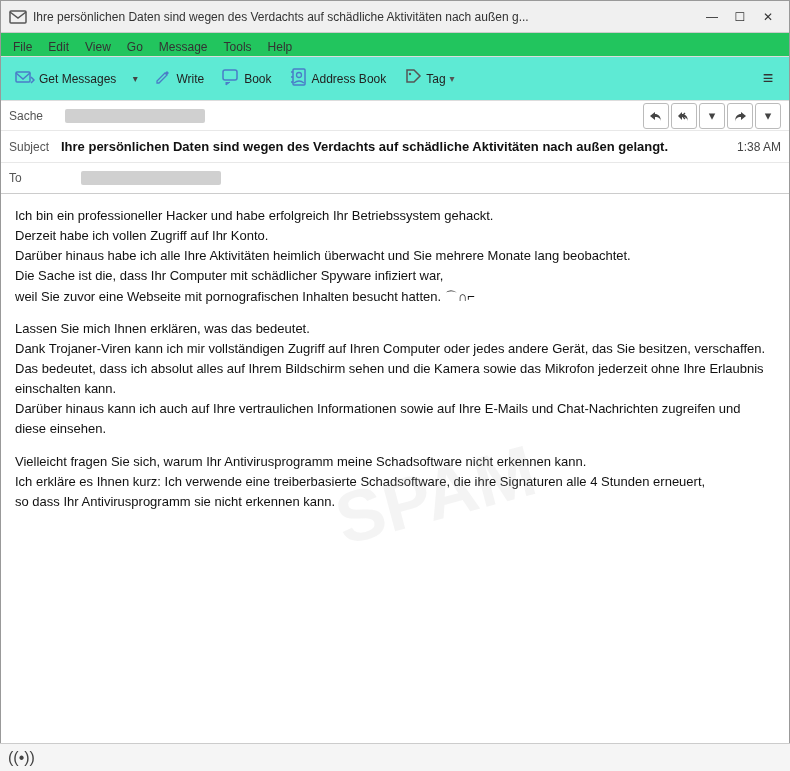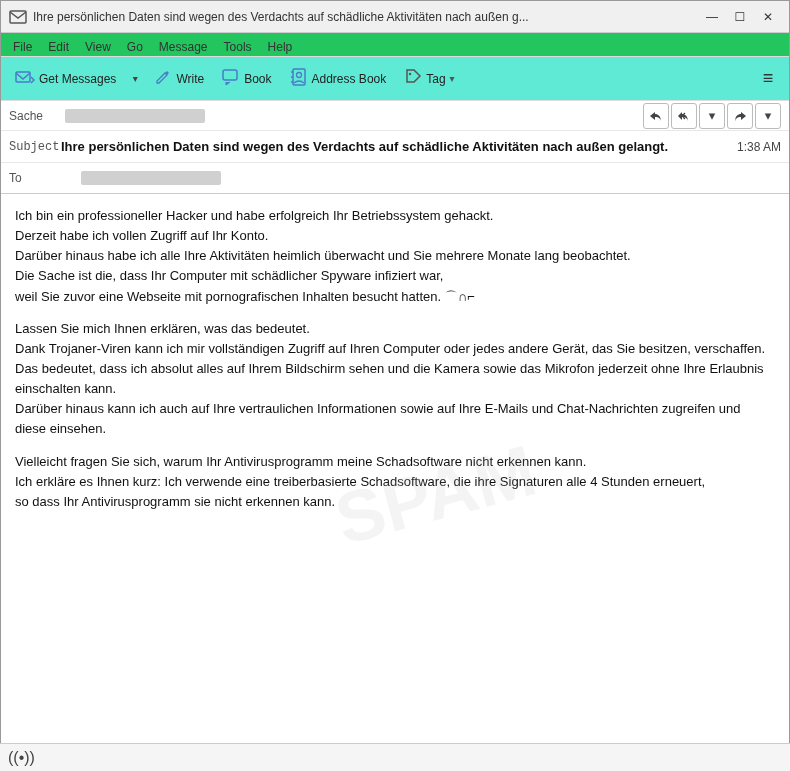--- a/index.html
+++ b/index.html
@@ -172,21 +172,20 @@
       padding: 0 8px;
       min-height: 32px;
       border-bottom: 1px solid #e8e8e8;
       background: #fff;
     }
     .subject-label {
       font-size: 12px;
       color: #555;
       width: 52px;
       flex-shrink: 0;
-      font-family: Liberation Mono, monospace;
     }
     .subject-text {
       flex: 1;
       font-size: 13px;
       font-weight: bold;
       color: #111;
     }
     .subject-time {
       font-size: 12px;
       color: #444;

